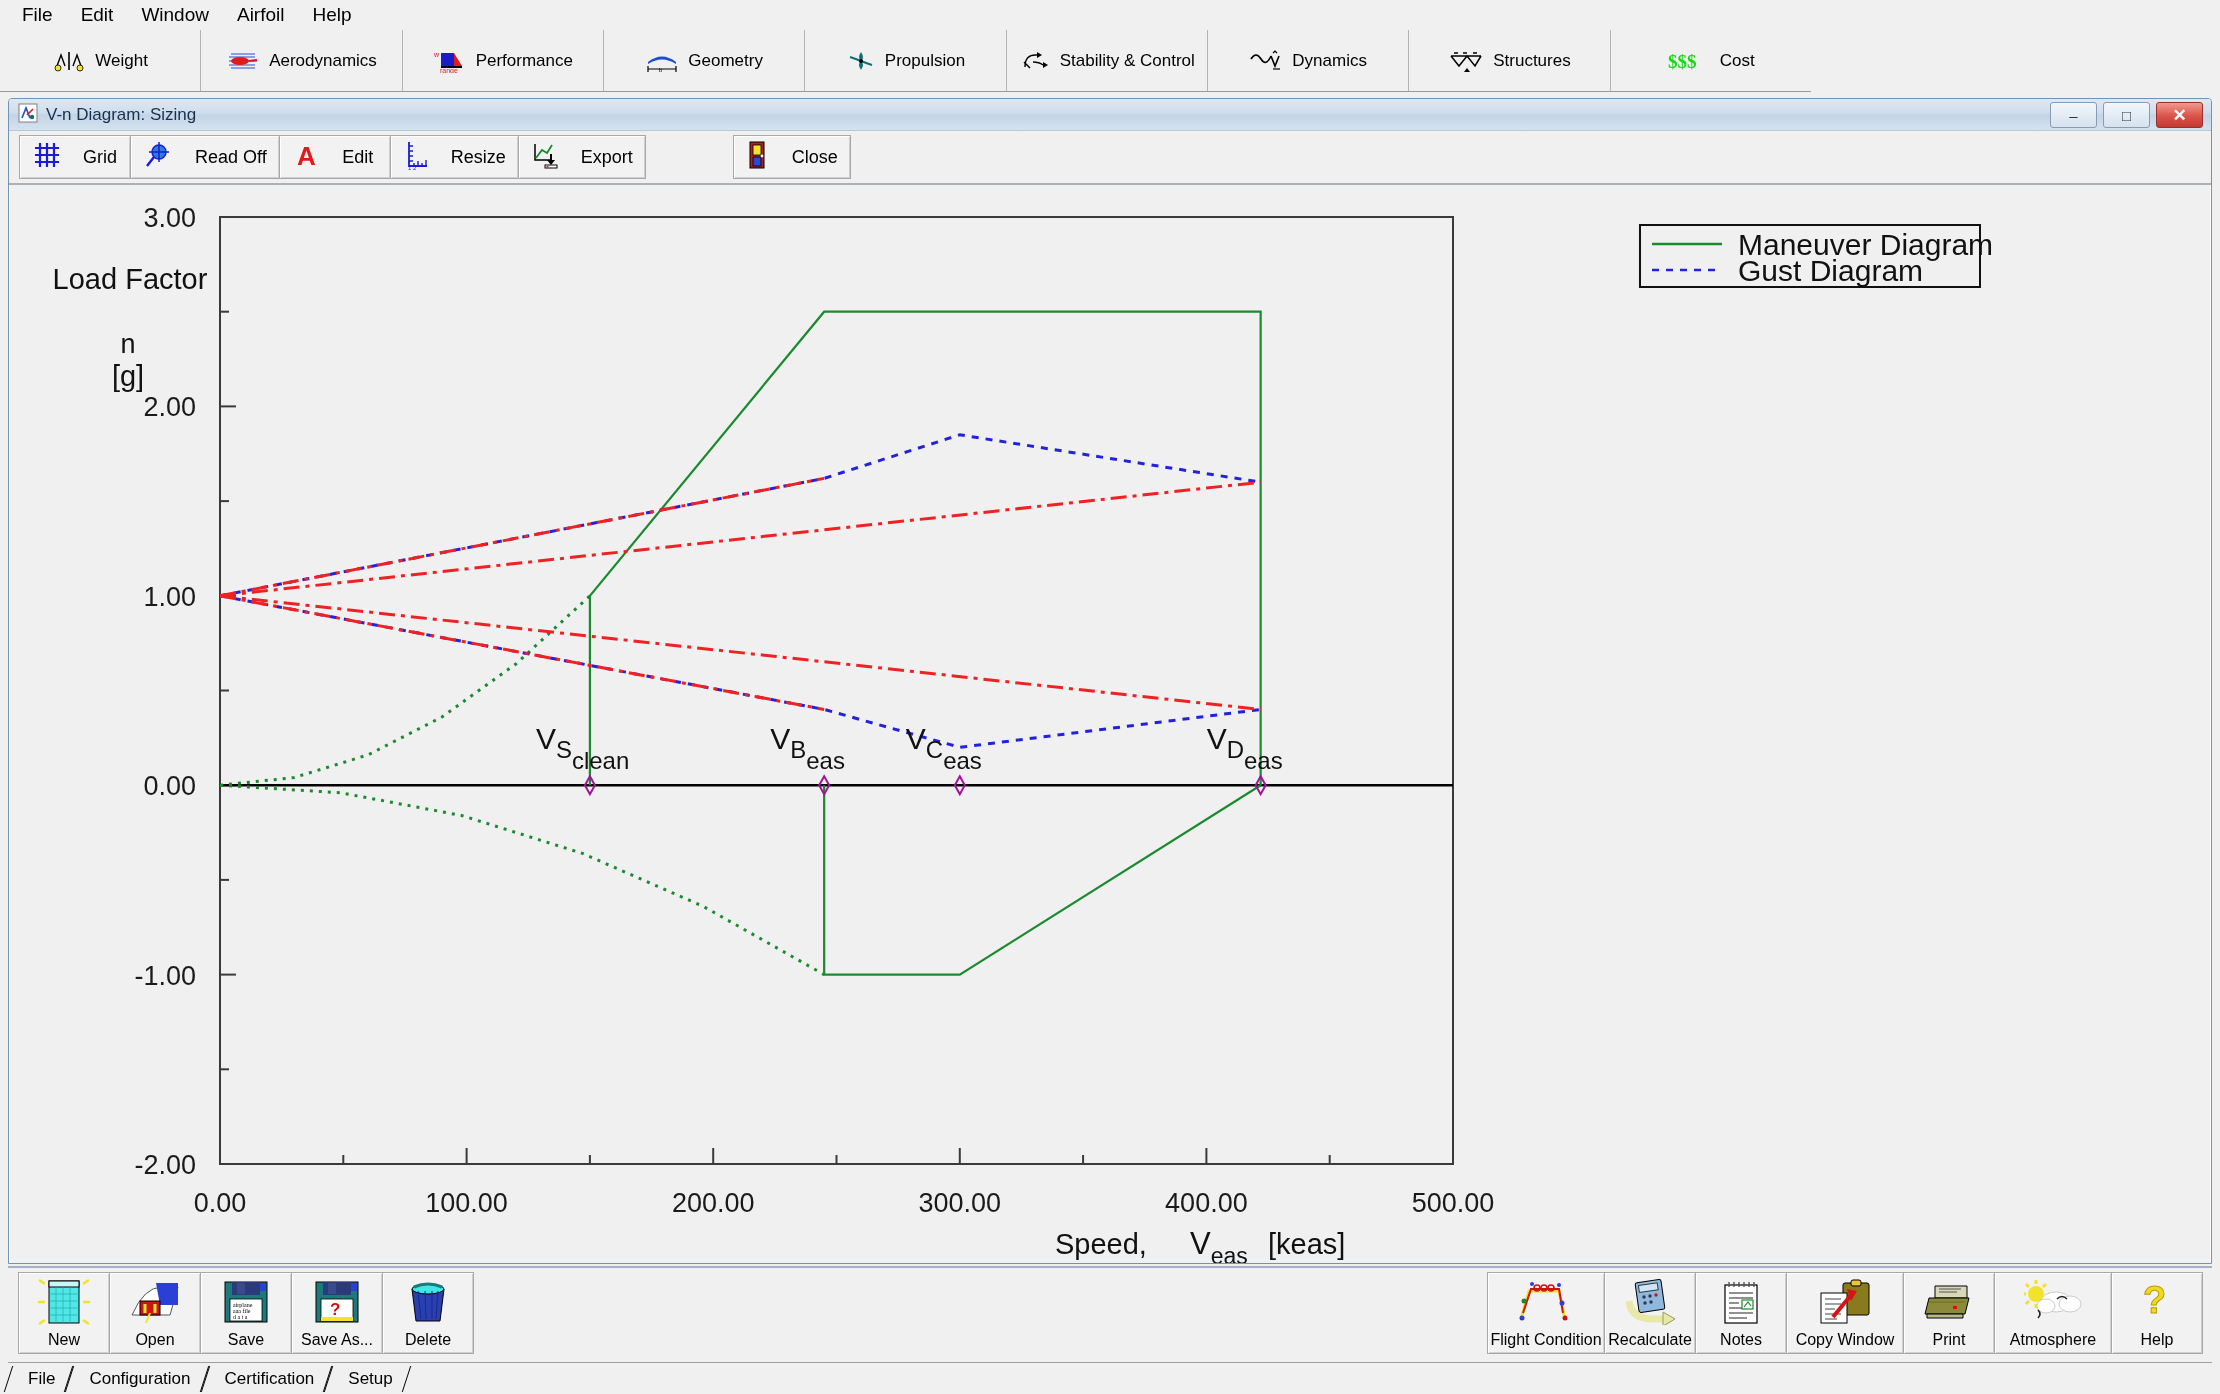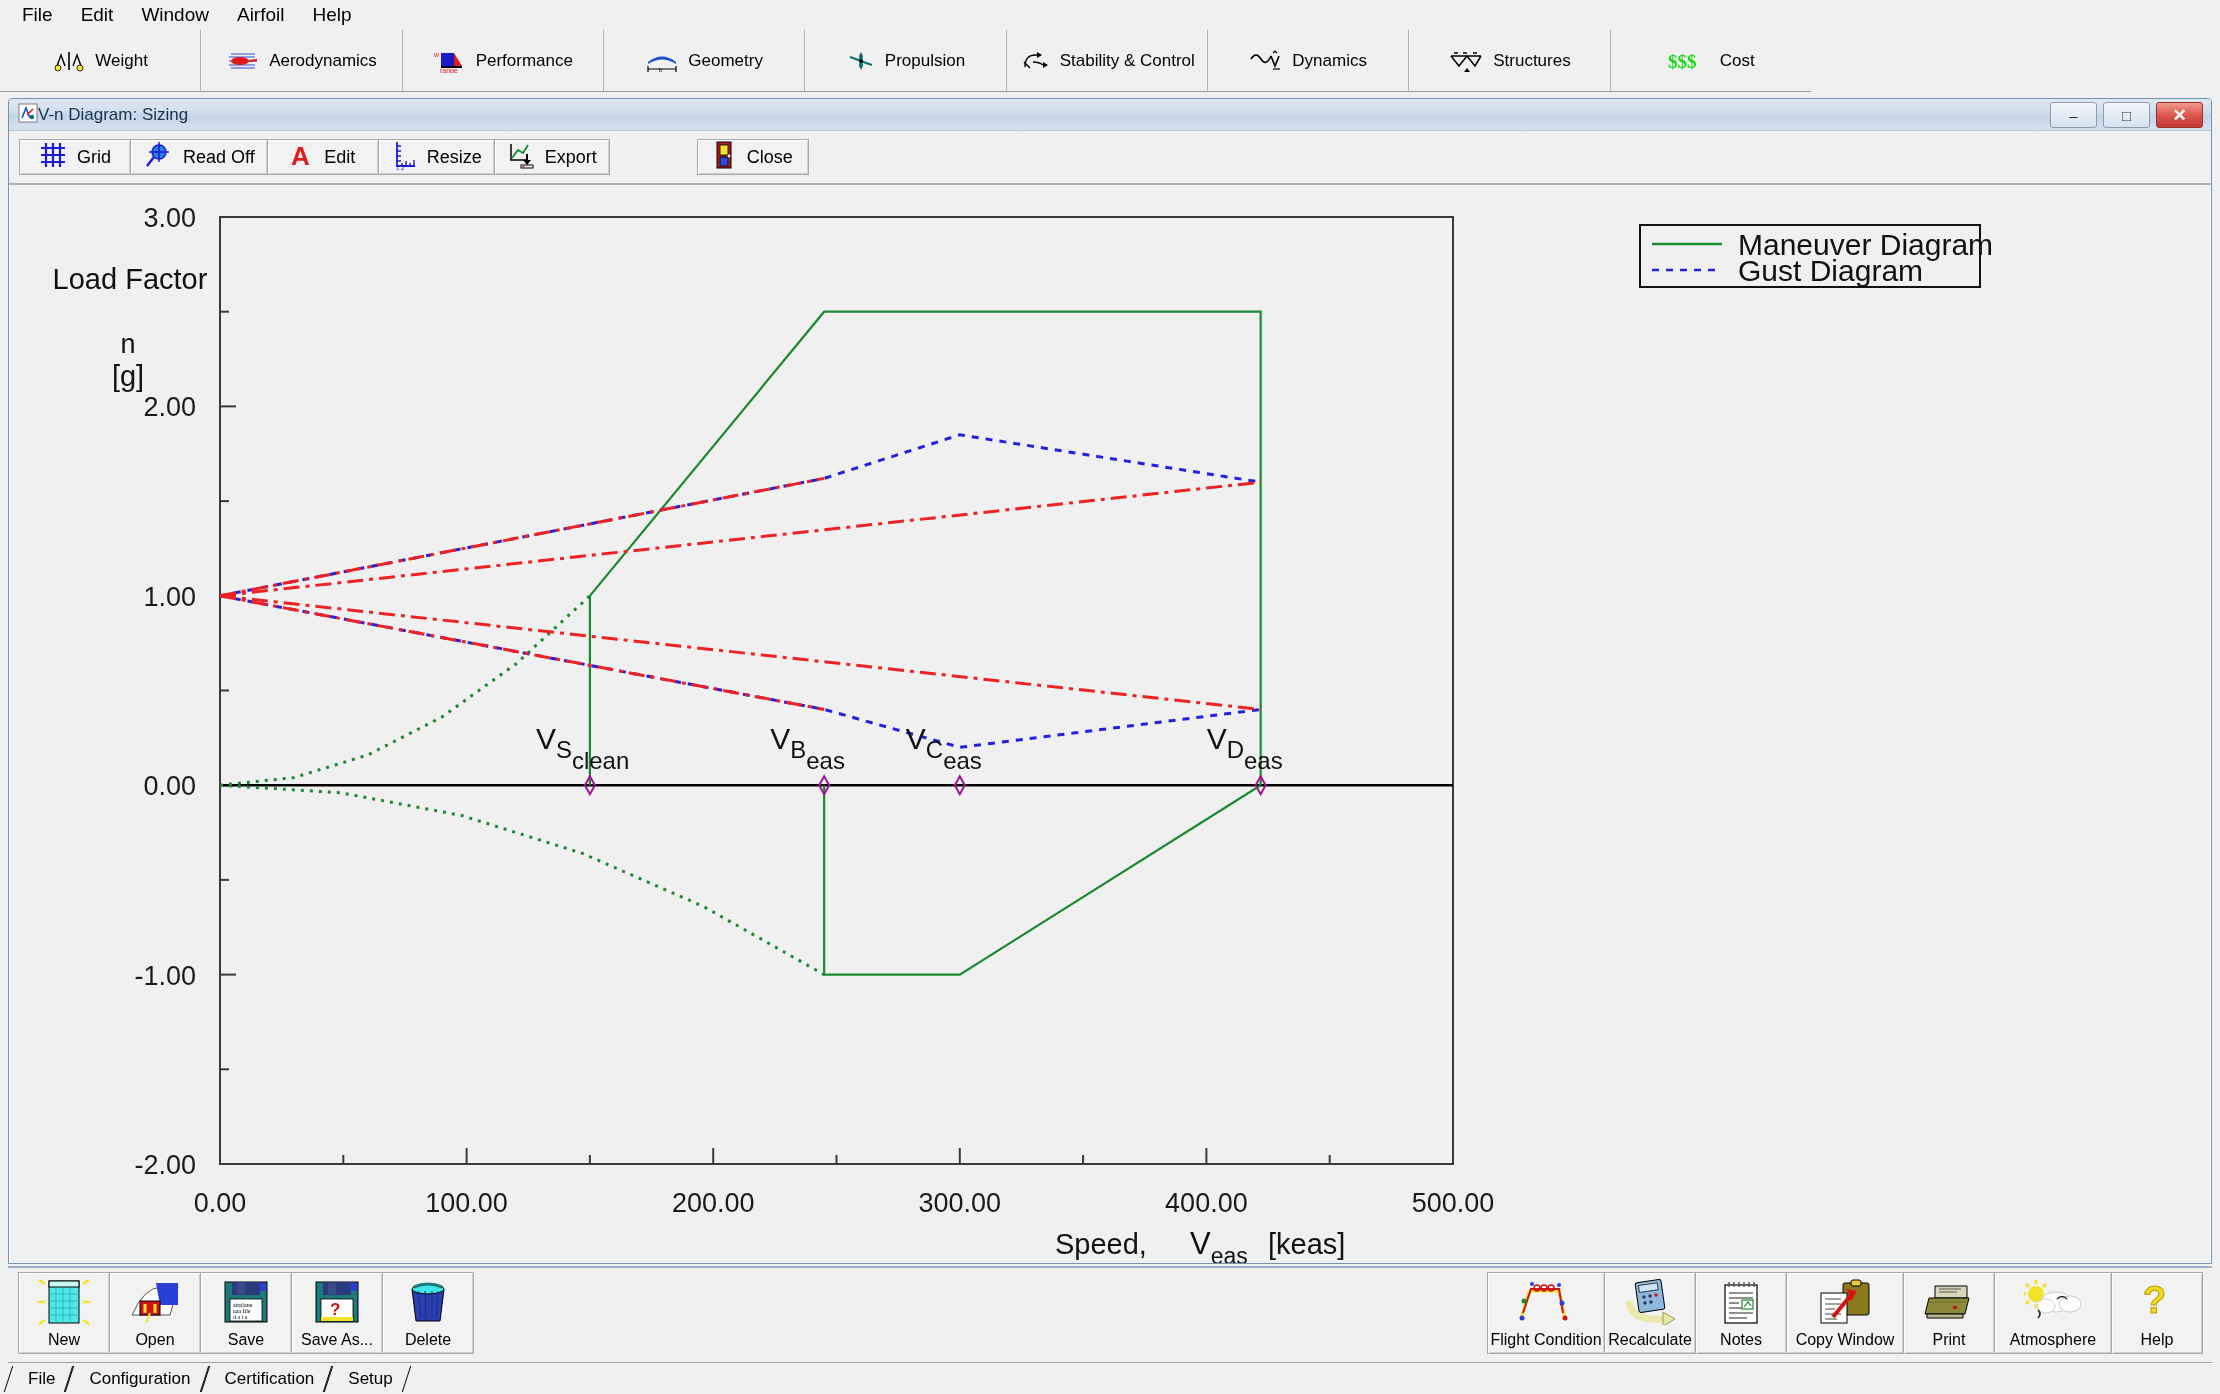--- a/index.html
+++ b/index.html
@@ -45,43 +45,43 @@
     border:1px solid #6f94b8;border-radius:4px 4px 0 0;
     background:#eceff3;box-sizing:border-box;
     box-shadow:0 0 0 1px #ffffff inset;
   }
   .titlebar{
     position:relative;height:32px;width:100%;
     background:linear-gradient(to bottom,#dfe8f2 0%,#cfddec 45%,#c3d4e6 52%,#d5e2f0 100%);
     border-bottom:1px solid #b7c8da;border-radius:3px 3px 0 0;
     display:flex;align-items:center;box-sizing:border-box;padding-left:9px;
   }
-  .titlebar .ttxt{font-size:17px;color:#16324f;margin-left:0;}
+  .titlebar .ttxt{font-size:17px;color:#16324f;margin-left:8px;}
   .wbtns{position:absolute;right:8px;top:3px;display:flex;gap:6px;}
   .wbtn{
     width:45px;height:24px;border:1px solid #8a9bb0;border-radius:3px;
     background:linear-gradient(to bottom,#f2f6fa,#d6e2ee);
     display:flex;align-items:center;justify-content:center;
   }
   .wbtn.close{
     background:linear-gradient(to bottom,#f09a8e,#d9534a 55%,#c33a31);
     border-color:#9c3029;
   }
   .wbtn .g{font-size:15px;color:#21364c;line-height:1;}
   .wbtn.close .g{color:#fff;font-size:17px;font-weight:bold;}
 
   
   .inbar{
     position:relative;height:54px;width:100%;
     background:#f0f0f0;border-bottom:2px solid #b0b0b0;
     display:flex;align-items:center;padding:0 10px;box-sizing:border-box;
   }
   .ibtn{
-    height:36px;min-width:112px;display:flex;align-items:center;
-    justify-content:center;gap:10px;
+    height:44px;min-width:112px;display:flex;align-items:center;
+    justify-content:center;gap:22px;
     border:1px solid #a8a8a8;background:#f2f2f2;
     box-shadow:1px 1px 0 #ffffff inset,-1px -1px 0 #cfcfcf inset;
     font-size:18px;color:#000;cursor:default;box-sizing:border-box;
     margin-right:-1px;padding:4px 12px;
   }
   .ibtn.gap{margin-left:88px;}
 
   
   .plotwrap{position:absolute;left:1px;top:88px;width:2200px;height:1076px;background:#f0f0f0;}
   .plotwrap svg{display:block;}

